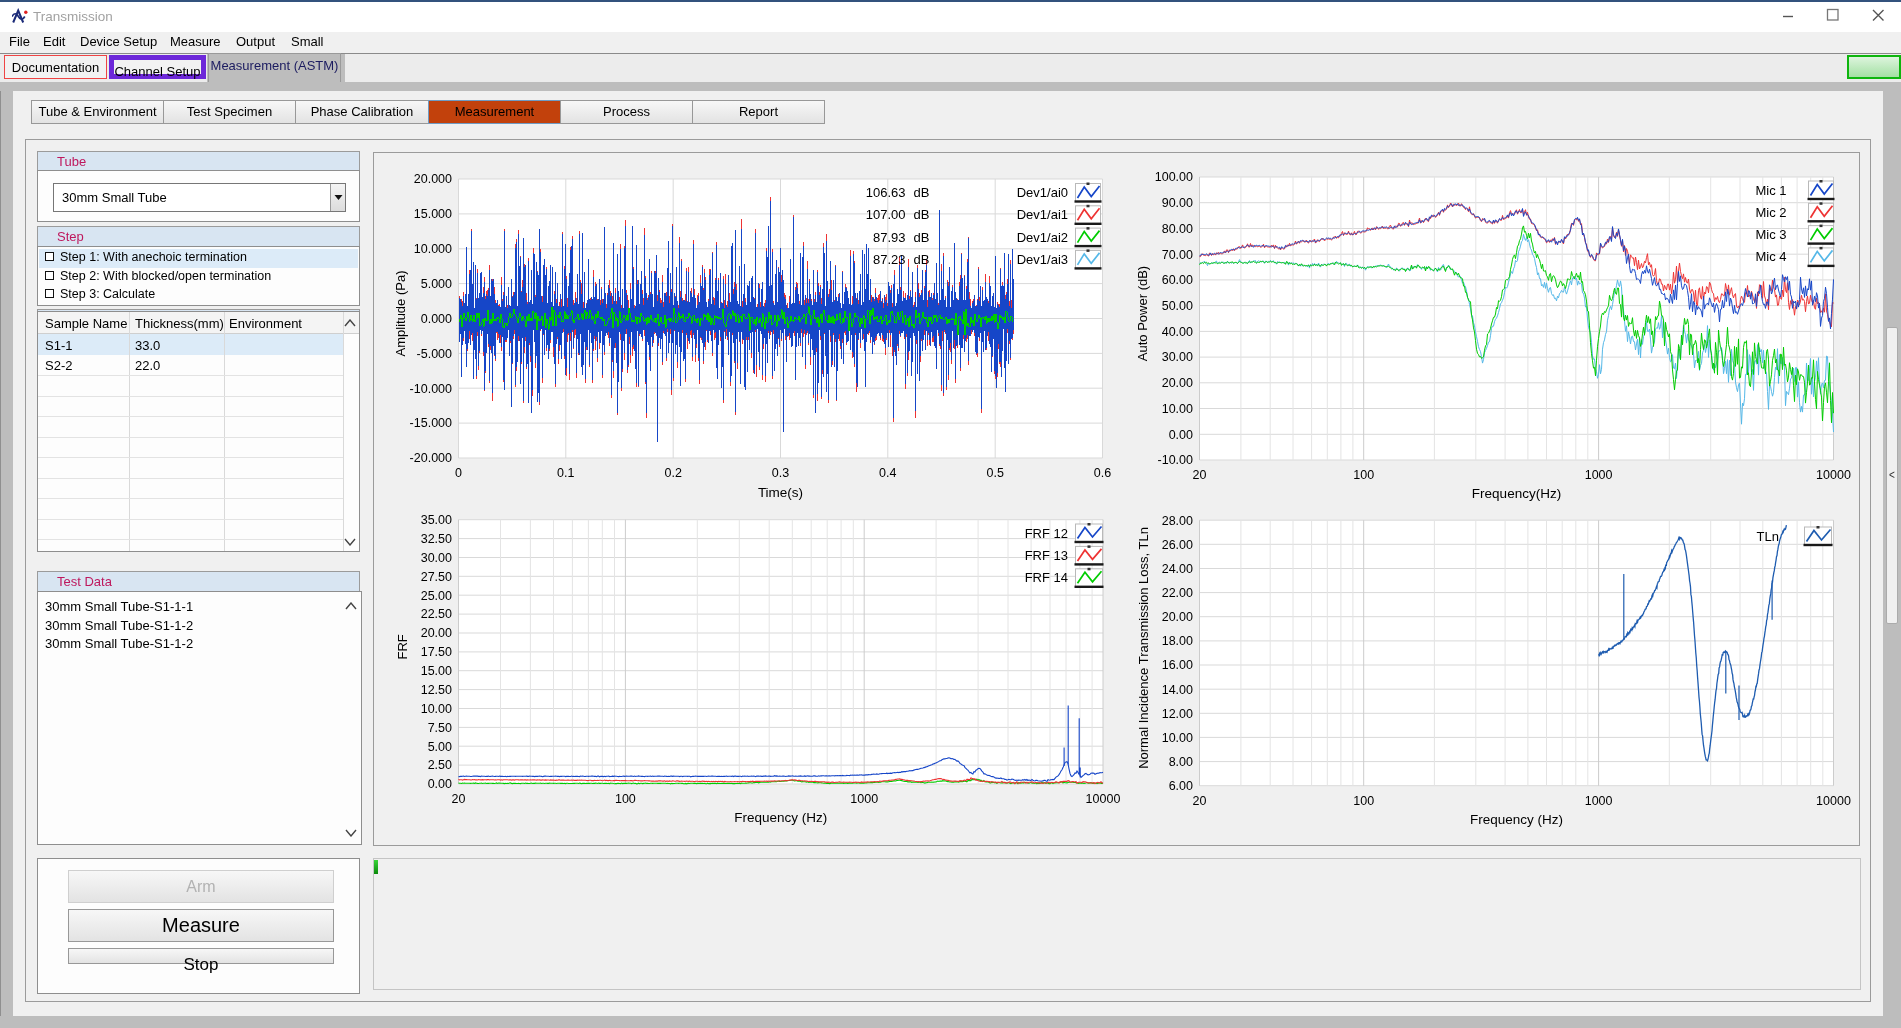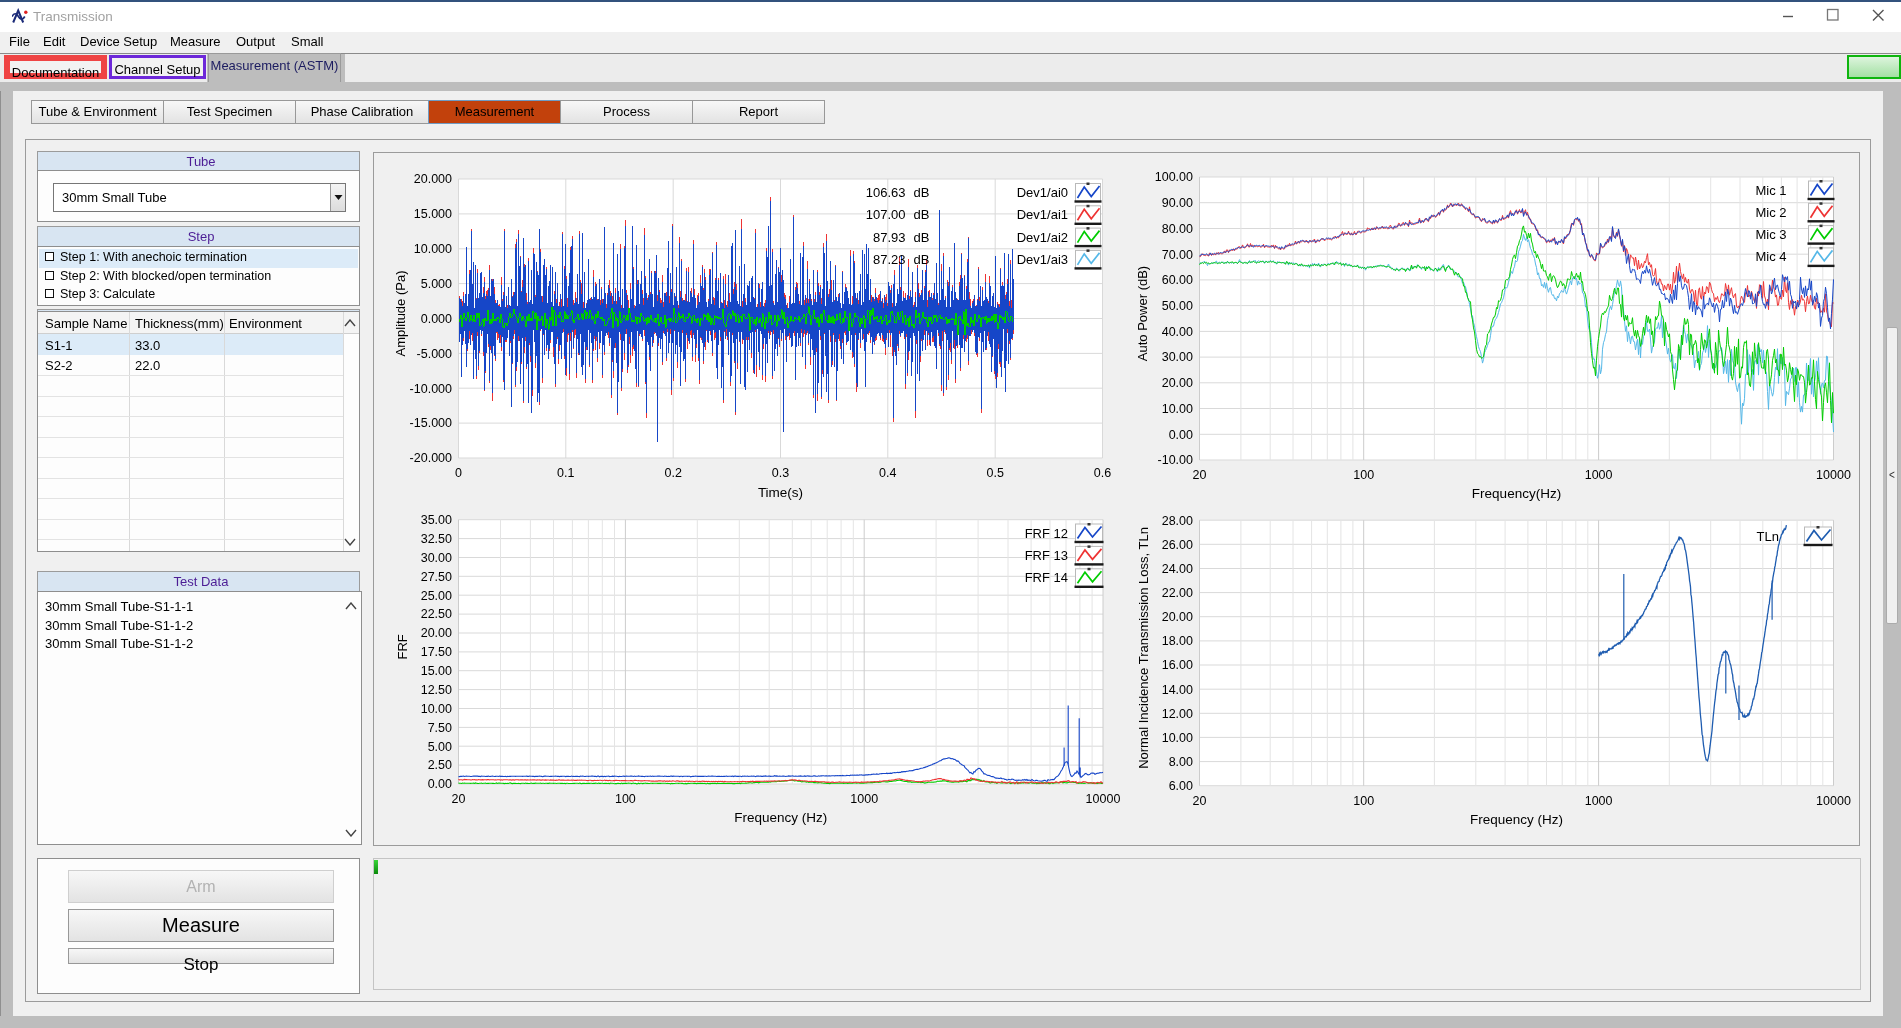--- a/index.html
+++ b/index.html
@@ -1,17 +1,17 @@
 <!DOCTYPE html>
 <html><head><meta charset="utf-8"><style>
 * { margin:0; padding:0; box-sizing:border-box; }
 html,body { width:1901px; height:1028px; overflow:hidden; font-family:"Liberation Sans",sans-serif; }
 body { background:#bdbdbd; position:relative; }
 .abs { position:absolute; }
-.hdr { position:absolute; background:#d8e5f2; border:1px solid #9b9b9b; border-bottom:1px solid #4a4a4a; font-size:13px; color:#4c1d95; padding-left:5px; line-height:19px;text-align:center; }
+.hdr { position:absolute; background:#d8e5f2; border:1px solid #9b9b9b; border-bottom:1px solid #4a4a4a; font-size:13px; color:#be185d; padding-left:19px; line-height:19px; }
 .whitebox { position:absolute; background:#fdfdfd; border:1px solid #8e8e8e; }
 .btn { position:absolute; background:linear-gradient(#f7f7f7,#e3e3e3); border:1px solid #989898; text-align:center; color:#000; }
 </style></head>
 <body>
 
 <div class="abs" style="left:0;top:0;width:1901px;height:32px;background:#fff;border-top:2px solid #33527d"></div>
 <svg class="abs" style="left:12px;top:8px" width="19" height="17" viewBox="0 0 19 17">
   <path d="M1.2 14.5 L6.2 2.5 L11.2 14.5" stroke="#1b2a78" stroke-width="2" fill="none"></path>
   <path d="M0 8.5 C2 4.8 4.4 4.8 6.4 8.5 C8.4 12.2 10.8 12.2 12.8 8.5" stroke="#1b2a78" stroke-width="1.7" fill="none"></path>
   <circle cx="13.8" cy="4.2" r="1.7" fill="#e02020"></circle>
@@ -27,22 +27,22 @@
 <div class="abs" style="top:34px;left:9px;font-size:13px">File</div>
 <div class="abs" style="top:34px;left:43px;font-size:13px">Edit</div>
 <div class="abs" style="top:34px;left:80px;font-size:13px">Device Setup</div>
 <div class="abs" style="top:34px;left:170px;font-size:13px">Measure</div>
 <div class="abs" style="top:34px;left:236px;font-size:13px">Output</div>
 <div class="abs" style="top:34px;left:291px;font-size:13px">Small</div>
 
 <div class="abs" style="left:0;top:53px;width:1901px;height:29px;background:#ececec;border-top:1px solid #8a8a8a"></div>
 <div class="abs" style="left:207px;top:54px;width:138px;height:28px;background:#bdbdbd"></div>
 <div class="abs" style="left:0;top:82px;width:1901px;height:9px;background:#bdbdbd"></div>
-<div class="abs" style="left:4px;top:55px;width:103px;height:24px;background:#f2f2f2;border:6px solid #ef4444;font-size:13px;text-align:center;line-height:23px">Documentation</div>
-<div class="abs" style="left:109px;top:55px;width:97px;height:24px;background:#f2f2f2;border:3px solid #6d28d9;font-size:13px;text-align:center;line-height:23px">Channel Setup</div>
+<div class="abs" style="left:4px;top:55px;width:103px;height:24px;background:#f2f2f2;border:1px solid #ef4444;font-size:13px;text-align:center;line-height:23px">Documentation</div>
+<div class="abs" style="left:109px;top:55px;width:97px;height:24px;background:#f2f2f2;border:5px solid #6d28d9;font-size:13px;text-align:center;line-height:23px">Channel Setup</div>
 <div class="abs" style="left:208px;top:53px;width:133px;height:29px;background:#bdbdbd;border:1px solid #9a9a9a;border-bottom:none;font-size:13px;text-align:center;line-height:24px;color:#1b1b60">Measurement (ASTM)</div>
 <div class="abs" style="left:1847px;top:55px;width:54px;height:24px;background:linear-gradient(#ddf4dd,#a3e0a3);border:2px solid #0db50d"></div>
 
 <div class="abs" style="left:13px;top:91px;width:1870px;height:925px;background:#f0f0f0"></div>
 <div class="abs" style="left:0px;top:91px;width:13px;height:925px;background:#bdbdbd;border-left:1px solid #8f8f8f"></div>
 <div class="abs" style="left:1883px;top:91px;width:18px;height:925px;background:#bdbdbd"></div>
 <div class="abs" style="left:0;top:1016px;width:1901px;height:12px;background:#bdbdbd"></div>
 <div class="abs" style="left:1886px;top:327px;width:12px;height:297px;background:#f0f0f0;border:1px solid #ababab;border-radius:2px;text-align:center">
     <div style="font-size:10px;color:#333;margin-top:141px;transform:scaleY(1.3)">&lt;</div>
   </div>

